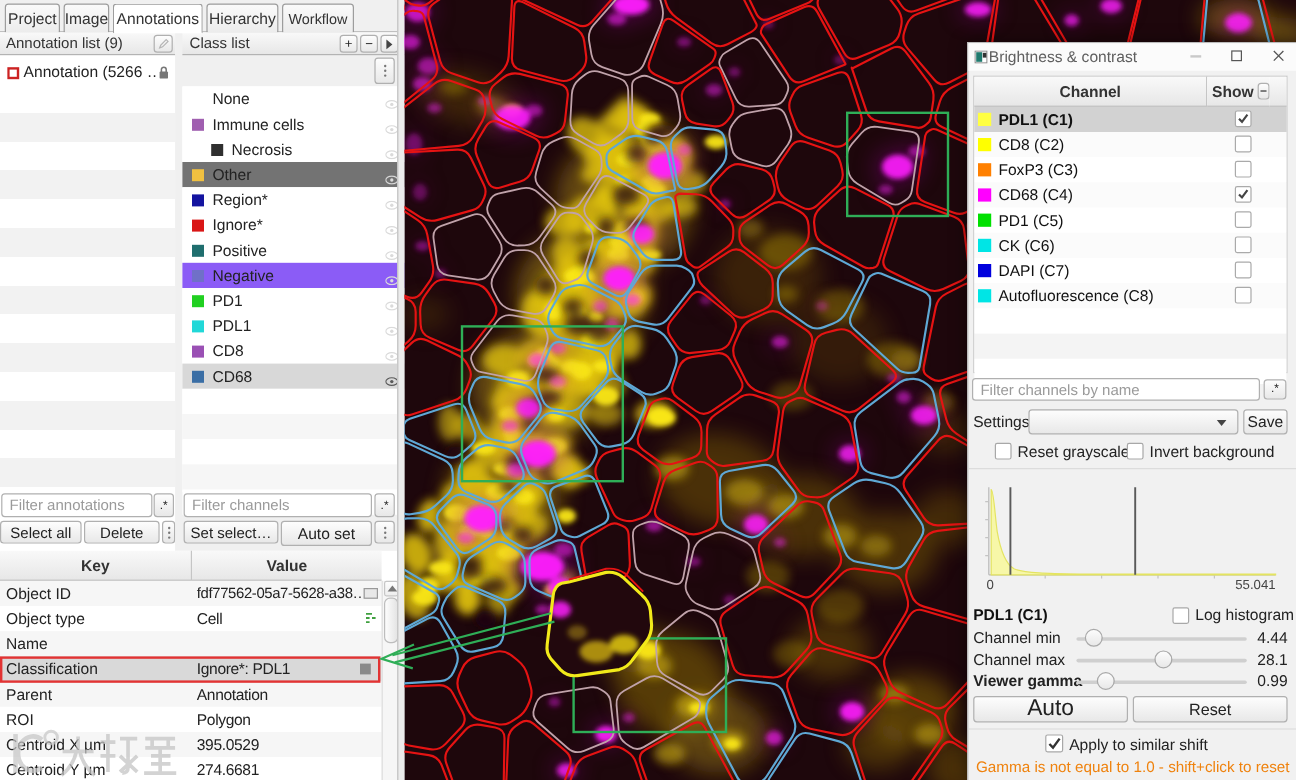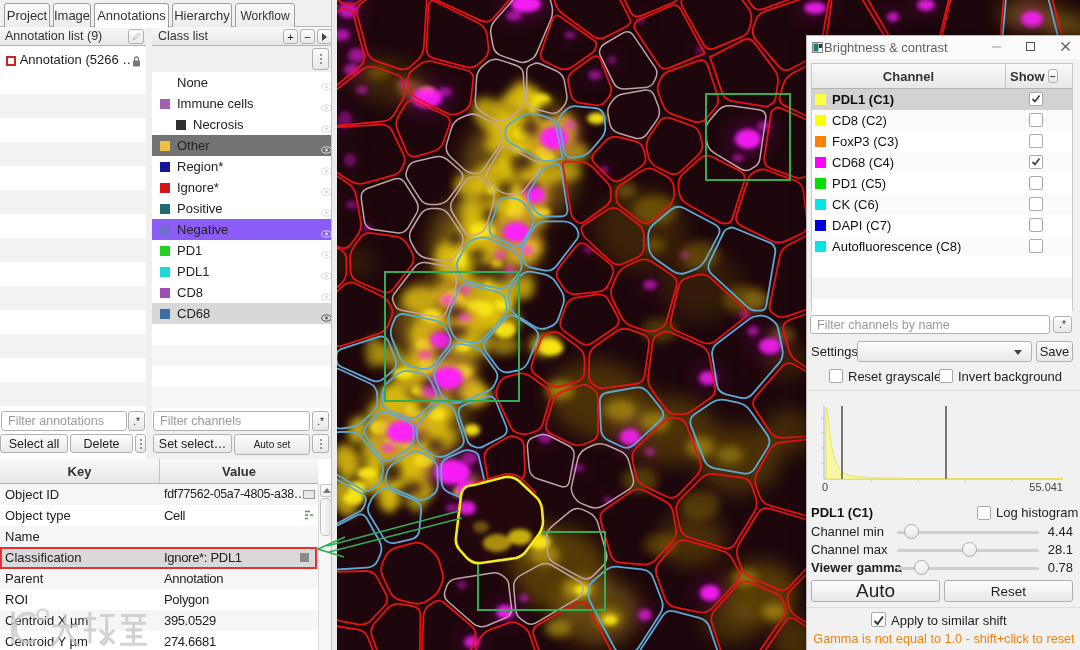--- a/index.html
+++ b/index.html
@@ -113,35 +113,35 @@
             </svg></span></div>
         <div class="abs" style="left:0;top:252px;width:185px;height:21px;background:#fff;"></div>
         <div class="abs" style="left:0;top:273px;width:185px;height:21px;background:#f6f6f6;"></div>
         <div class="abs" style="left:0;top:294px;width:185px;height:21px;background:#fff;"></div>
         <div class="abs" style="left:0;top:315px;width:185px;height:21px;background:#f6f6f6;"></div>
         <div class="abs" style="left:0;top:336px;width:185px;height:21px;background:#fff;"></div>
       </div>
       <div class="inp abs" style="left:7px;top:384px;width:157px;height:20px;font-size:12.5px;">Filter channels</div>
       <div class="btn abs" style="left:166px;top:384px;width:17px;height:20px;font-size:10px;">.*</div>
       <div class="btn abs" style="left:7px;top:407px;width:79px;height:19px;font-size:12.5px;">Set select…</div>
-      <div class="btn abs" style="left:88px;top:407px;width:76px;height:21px;font-size:10px;">Auto set</div>
+      <div class="btn abs" style="left:88px;top:407px;width:76px;height:21px;font-size:13px;">Auto set</div>
       <div class="btn abs" style="left:166px;top:407px;width:17px;height:19px;">
         <span class="vdots">
           <i></i>
           <i></i>
           <i></i>
         </span>
       </div>
     </div>
     <div class="abs" style="left:0;top:459px;width:337px;height:191px;background:#fff;">
       <div class="hdr abs" style="left:0;top:0;width:160px;height:25px;font-weight:bold;font-size:13px;display:flex;align-items:center;justify-content:center;border-right:1px solid #c5c5c5;">Key</div>
       <div class="hdr abs" style="left:160px;top:0;width:158px;height:25px;font-weight:bold;font-size:13px;display:flex;align-items:center;justify-content:center;">Value</div>
       <div class="abs" style="left:0;top:25px;width:318px;height:21px;background:#f6f6f6;font-size:13px;color:#222;">
         <span class="abs" style="left:5px;top:3px;">Object ID</span>
-        <span class="abs" style="left:164px;top:3px;width:140px;white-space:nowrap;overflow:hidden;font-size:12.4px;letter-spacing:-0.3px;">fdf77562-05a7-4805-a38…</span>
+        <span class="abs" style="left:164px;top:3px;width:140px;white-space:nowrap;overflow:hidden;font-size:12.4px;letter-spacing:-0.3px;">fdf77562-05a7-5628-a38…</span>
         <span style="position:absolute;right:3px;top:6px;width:12px;height:9px;background:#e8e8e8;border:1px solid #999;"></span>
       </div>
       <div class="abs" style="left:0;top:46px;width:318px;height:21px;background:#fff;font-size:13px;color:#222;">
         <span class="abs" style="left:5px;top:3px;">Object type</span>
         <span class="abs" style="left:164px;top:3px;width:140px;white-space:nowrap;overflow:hidden;font-size:13px;letter-spacing:-0.3px;">Cell</span>
         <svg style="position:absolute;right:3px;top:4px;" width="12" height="12">
           <path d="M2 2.5 h5 M2 6 h3 M7 6 h3 M2 9.5 h3" stroke="#3fa03f" stroke-width="1.5" fill="none"></path>
         </svg>
       </div>
       <div class="abs" style="left:0;top:67px;width:318px;height:21px;background:#f6f6f6;font-size:13px;color:#222;">
@@ -851,21 +851,21 @@
       <div class="abs" style="left:90px;top:495px;width:142px;height:3px;background:#cfcfcf;border-radius:2px;"></div>
       <div class="abs" style="left:97px;top:488px;width:15px;height:15px;background:linear-gradient(#fcfcfc,#e8e8e8);border:1px solid #a8a8a8;border-radius:50%;"></div>
       <span class="abs" style="left:232px;top:488px;width:34px;text-align:right;font-size:13px;color:#222;">4.44</span>
       <span class="abs" style="left:4px;top:506px;font-size:13px;color:#222;">Channel max</span>
       <div class="abs" style="left:90px;top:513px;width:142px;height:3px;background:#cfcfcf;border-radius:2px;"></div>
       <div class="abs" style="left:155px;top:506px;width:15px;height:15px;background:linear-gradient(#fcfcfc,#e8e8e8);border:1px solid #a8a8a8;border-radius:50%;"></div>
       <span class="abs" style="left:232px;top:506px;width:34px;text-align:right;font-size:13px;color:#222;">28.1</span>
       <span class="abs" style="left:4px;top:524px;font-size:13px;color:#222;font-weight:bold;">Viewer gamma</span>
       <div class="abs" style="left:90px;top:531px;width:142px;height:3px;background:#cfcfcf;border-radius:2px;"></div>
       <div class="abs" style="left:107px;top:524px;width:15px;height:15px;background:linear-gradient(#fcfcfc,#e8e8e8);border:1px solid #a8a8a8;border-radius:50%;"></div>
-      <span class="abs" style="left:232px;top:524px;width:34px;text-align:right;font-size:13px;color:#222;">0.78</span>
+      <span class="abs" style="left:232px;top:524px;width:34px;text-align:right;font-size:13px;color:#222;">0.99</span>
       <div class="btn abs" style="left:4px;top:544px;width:129px;height:22px;font-size:19px;">Auto</div>
       <div class="btn abs" style="left:137px;top:544px;width:129px;height:22px;font-size:13.5px;">Reset</div>
       <div class="abs" style="left:0px;top:571px;width:274px;height:1px;background:#dcdcdc;"></div>
       <span class="cb abs" style="left:64px;top:576px;width:15px;height:15px;"><svg width="13" height="13" viewBox="0 0 13 13">
           <path d="M2.5 7 L5.5 10 L11 2.5" stroke="#333" stroke-width="2" fill="none"></path>
         </svg></span>
       <span class="abs" style="left:84px;top:577px;font-size:13px;color:#222;">Apply to similar shift</span>
       <div class="abs" style="left:0;top:596px;width:274px;text-align:center;font-size:12.7px;color:#ef820d;">Gamma is not equal to 1.0 - shift+click to reset</div>
     </div>
   </div>

